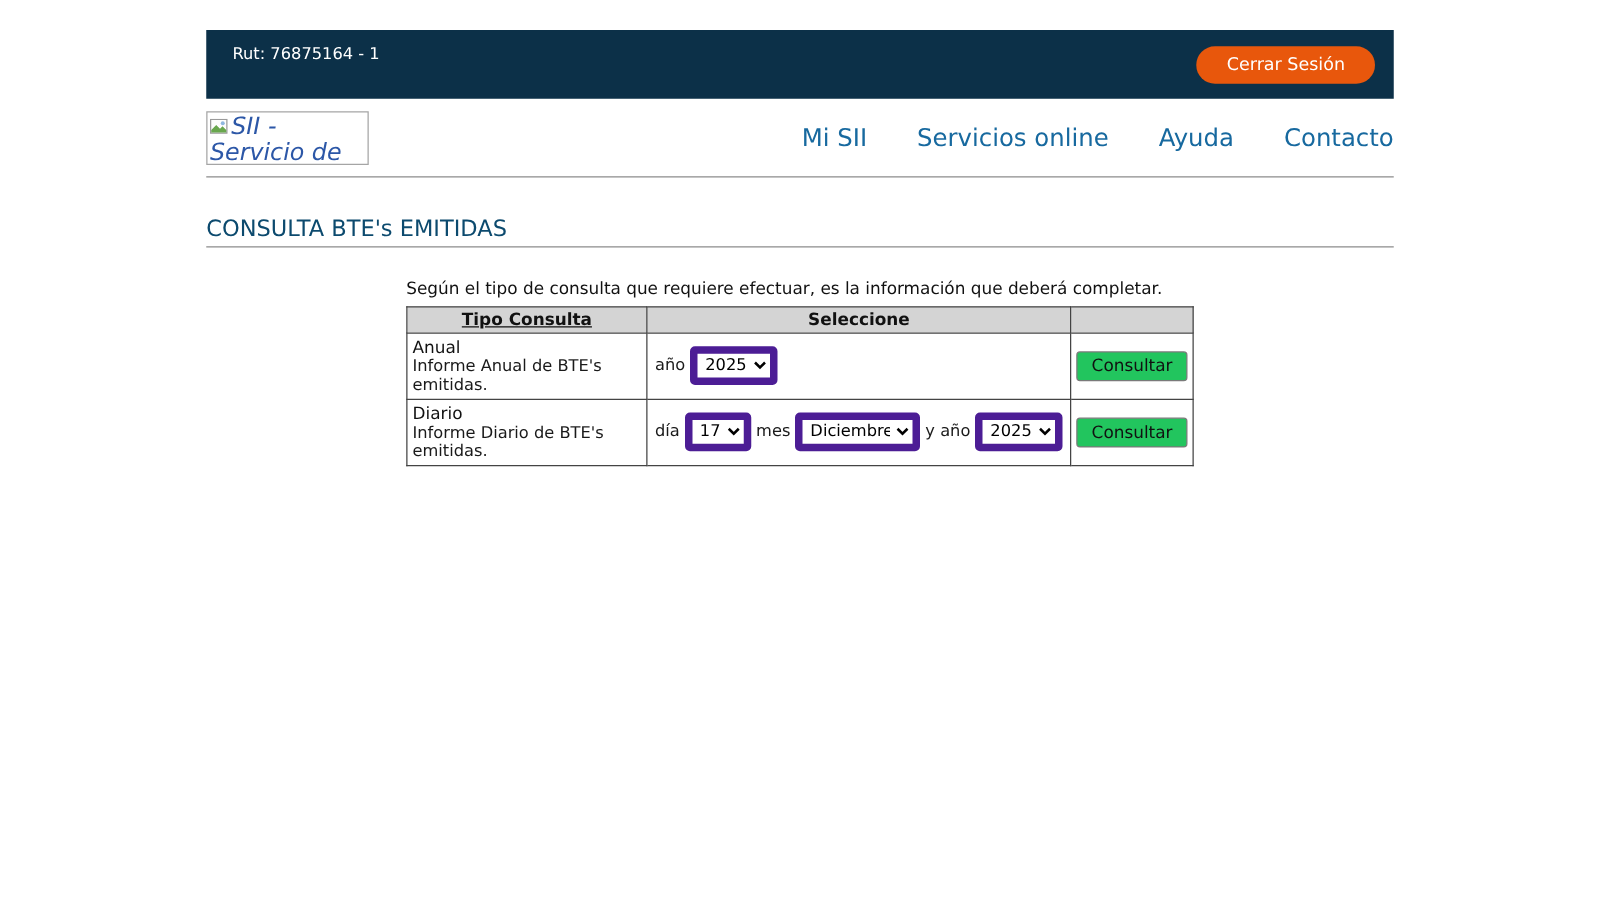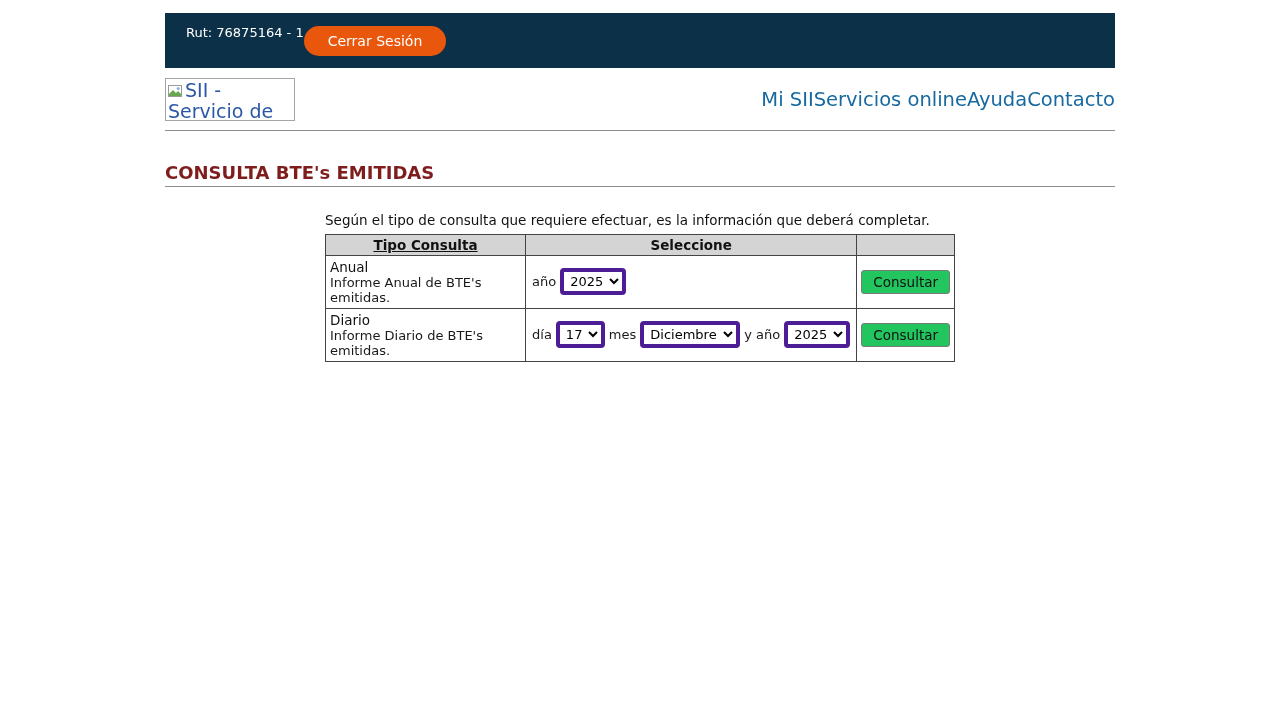--- a/index.html
+++ b/index.html
@@ -6,55 +6,55 @@
   html, body { margin: 0; padding: 0; background: #fff; }
   body {
     width: 1280px; min-height: 720px;
     font-family: "DejaVu Sans", "Liberation Sans", sans-serif;
     color: #1a1a1a;
   }
   .container { width: 950px; margin: 0 auto; }
 
   
   .topbar {
-    margin-top: 13px; height: 55px;
+    margin-top: 24px; height: 55px;
     background: var(--topbar_bg, #0c3048);
-    display: flex; align-items: center;
+    display: flex; justify-content: space-between; align-items: center;
   }
   .rut {
     align-self: flex-start; margin-top: 12px; margin-left: 21px;
     color: #fff; font-size: 13px;
   }
   .logout-btn {
     background: var(--accent_orange, #e8570c); color: #fff;
     border: none; border-radius: 15px;
     font-family: inherit; font-size: 14px;
     padding: 7px 24px; margin-right: 15px; cursor: pointer;
   }
 
   
   .header-row { display: flex; align-items: center; height: 62px; }
   .logo-box {
     width: 130px; height: 43px; border: 1px solid #a5a5a5;
-    overflow: hidden; padding: 1px 2px; cursor: pointer; flex: 0 0 auto;
+    overflow: hidden; padding: 1px 2px; cursor: pointer; flex: 0 0 auto; font-style: italic;
   }
   .logo-text {
     color: var(--logo_blue, #2c57a7); font-size: 19px; line-height: 21px;
   }
   .logo-text svg { vertical-align: -2px; margin-right: 1px; }
-  .nav { margin-left: auto; display: flex; }
+  .nav { margin-left: auto; display: flex; gap: 40px; }
   .nav-item {
     color: var(--nav_blue, #17699f); font-size: 19.5px;
     text-decoration: none; cursor: pointer; white-space: nowrap;
   }
 
   .rule { border: none; border-top: 1px solid #8c8c8c; margin: 0; }
 
   
-  .page-title { font-size: 18px; font-weight: bold; margin: 31px 0 3px; color: #7f1d1d; }
+  .page-title { font-size: 18px; font-weight: normal; margin: 31px 0 3px; color: #0c4a6e; }
   .page-desc { font-size: 13px; line-height: 15px; text-align: justify; margin: 0 0 20px; }
 
   
   .inner { width: 630px; margin: 26px auto 0; }
   .instruction {
     font-weight: normal; font-size: 13.5px; line-height: 15.5px;
     text-align: justify; margin: 0 0 5px; color: #111;
   }
   table.consulta { width: 100%; border-collapse: collapse; }
   .consulta th, .consulta td { border: 1px solid #444; }
@@ -65,21 +65,21 @@
   .consulta td { padding: 3px 4px; height: 40px; vertical-align: middle; }
   .col-tipo { width: 243px; text-decoration: underline; }
   .col-sel  { width: 301px; }
   .col-btn  { width: 84px; }
   .row-type { font-weight: normal; font-size: 13.5px; color: #111; }
   .row-desc { font-size: 13px; }
   .sel-cell { font-size: 13px; white-space: nowrap; }
   .sel-cell .lbl { margin: 0 2px; }
   .sel-cell select {
     font-family: inherit; font-size: 13px;
-    background: #fff; border: 4px solid #4c1d95; border-radius: 4px;
+    background: #fff; border: 6px solid #4c1d95; border-radius: 4px;
     padding: 1px 2px; margin: 0 2px;
   }
   .btn-cell { text-align: center; }
   .consultar-btn {
     font-family: inherit; font-size: 13.5px;
     background: #22c55e; color: #111;
     border: 1px solid #7a7a7a; border-radius: 3px;
     padding: 3px 11px; cursor: pointer;
   }
 </style>

